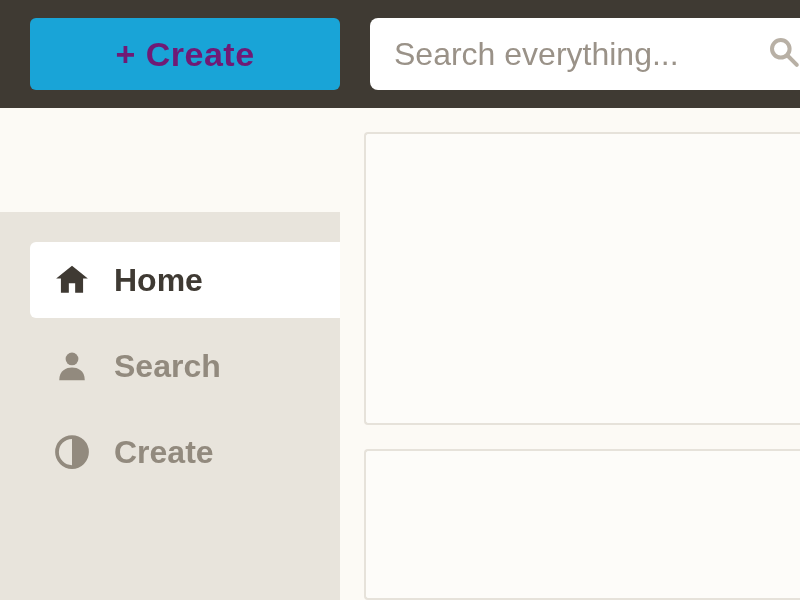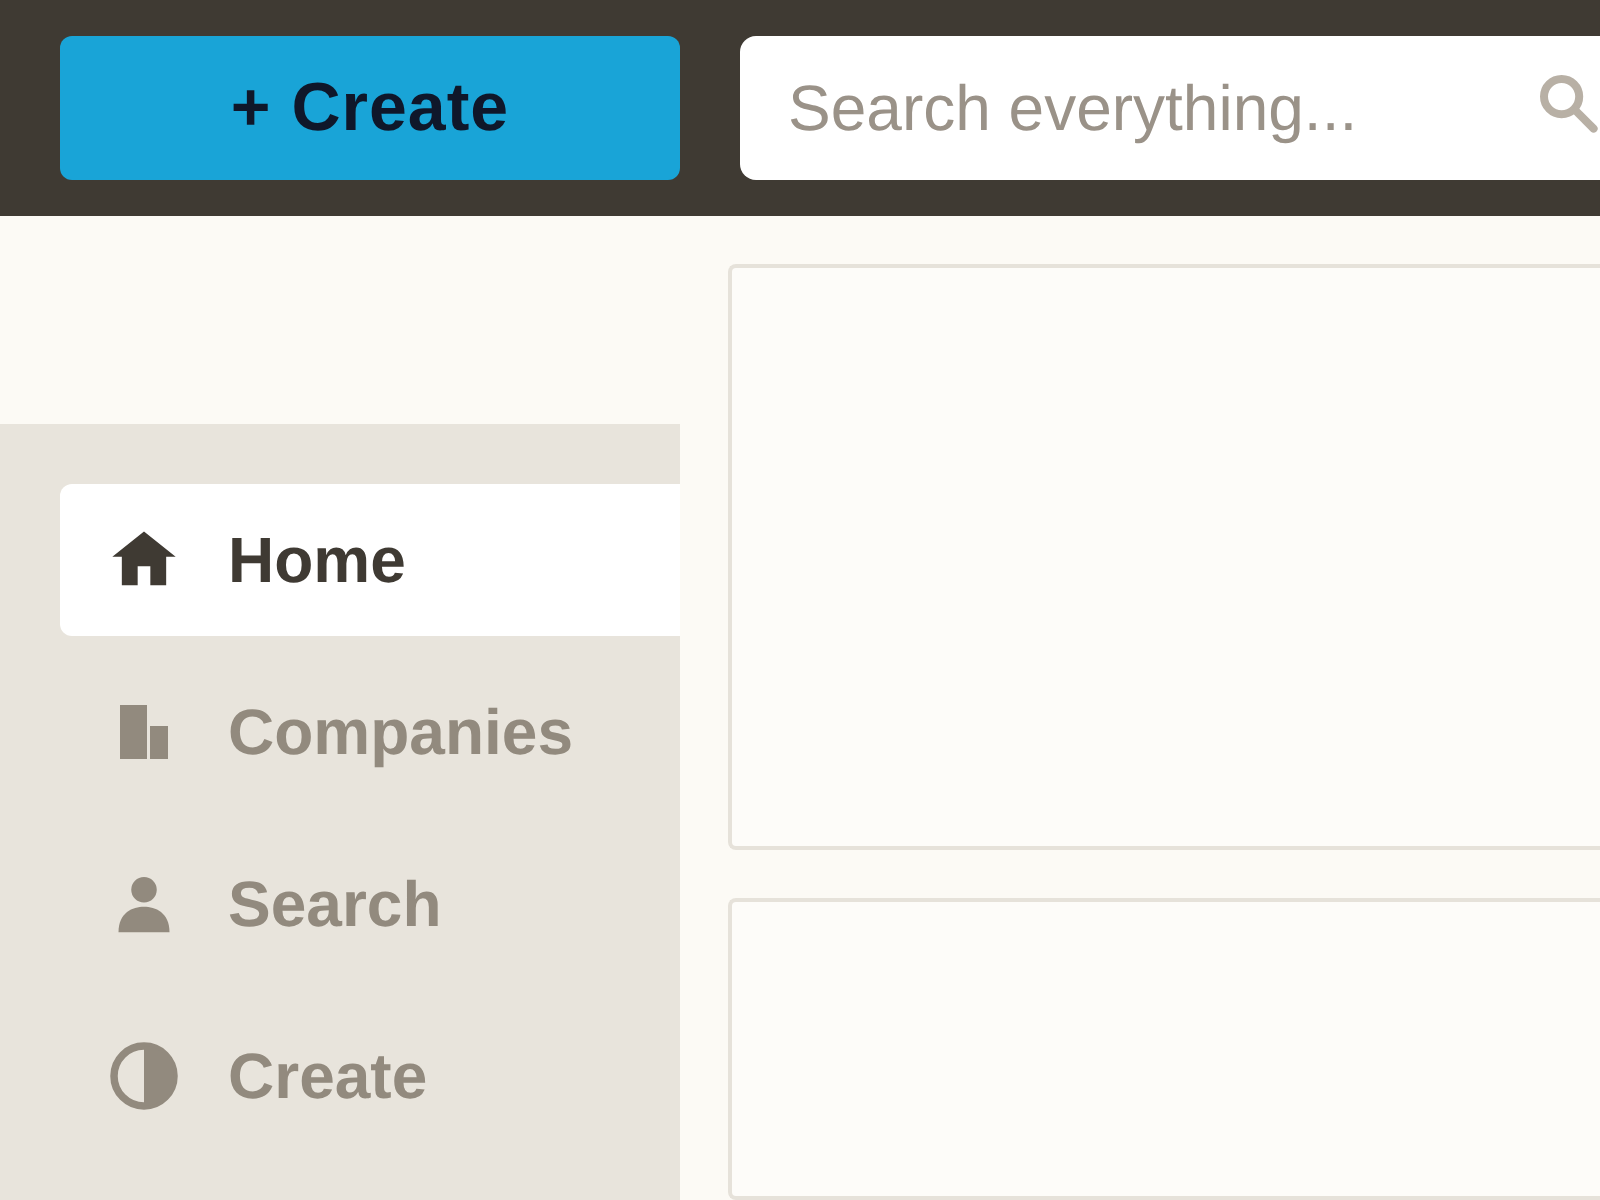--- a/index.html
+++ b/index.html
@@ -10,21 +10,21 @@
     background: #3f3a33;
     height: 108px;
     width: 100%;
     display: flex;
     align-items: center;
     padding-left: 30px;
     gap: 30px;
   }
   .create-btn {
     background: #19a4d7;
-    color: #0f172a;
+    color: #701a75;
     border: none;
     border-radius: 6px;
     font-size: 34px;
     font-weight: 600;
     height: 72px;
     width: 310px;
     display: flex;
     align-items: center;
     justify-content: center;
     cursor: pointer;
@@ -152,29 +152,20 @@
 
       <div class="nav-item active">
         <span class="icon">
           <svg width="38" height="38" viewBox="0 0 24 24" fill="currentColor">
             <path d="M12 3 L2 11 H5 V20 H10 V14 H14 V20 H19 V11 H22 Z"></path>
           </svg>
         </span>
         <span>Home</span>
       </div>
 
-      <div class="nav-item">
-        <span class="icon">
-          <svg width="36" height="36" viewBox="0 0 24 24" fill="currentColor">
-            <rect x="4" y="3" width="9" height="18"></rect>
-            <rect x="14" y="10" width="6" height="11"></rect>
-          </svg>
-        </span>
-        <span>Companies</span>
-      </div>
 
       <div class="nav-item">
         <span class="icon">
           <svg width="34" height="34" viewBox="0 0 24 24" fill="currentColor">
             <circle cx="12" cy="7" r="4.5"></circle>
             <path d="M3 22 C3 15 8 13 12 13 C16 13 21 15 21 22 Z"></path>
           </svg>
         </span>
         <span>Search</span>
       </div>

